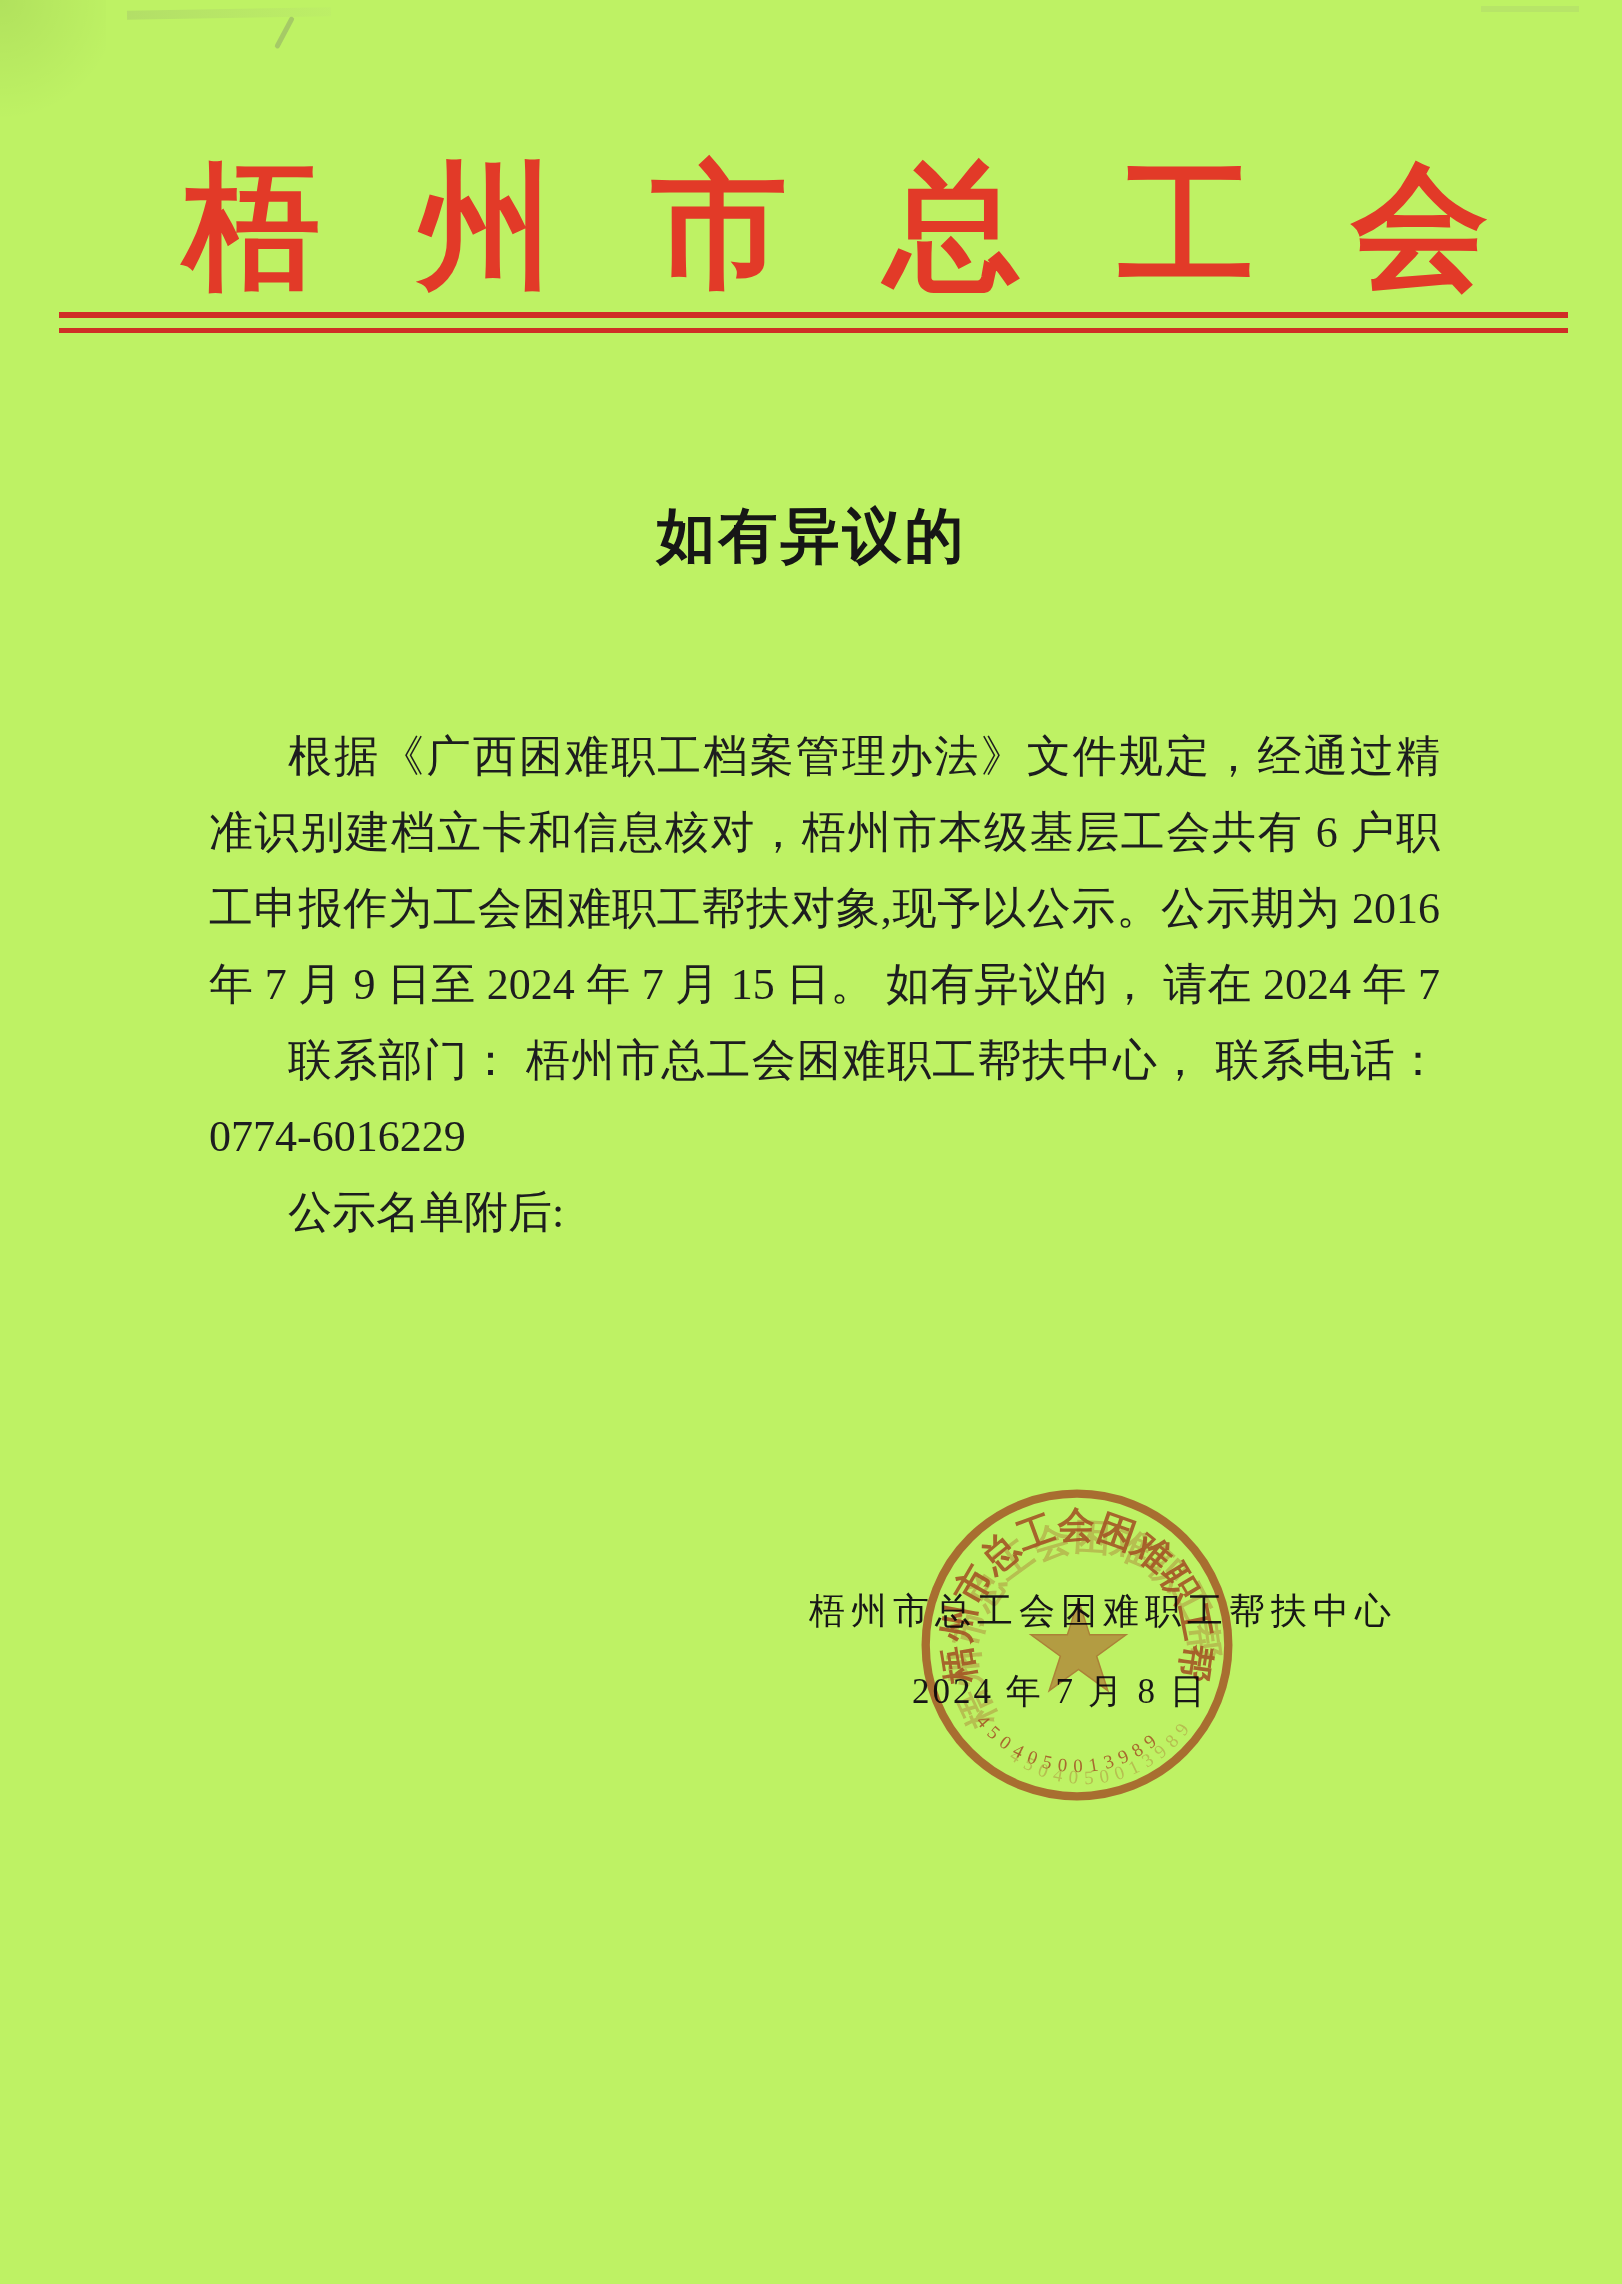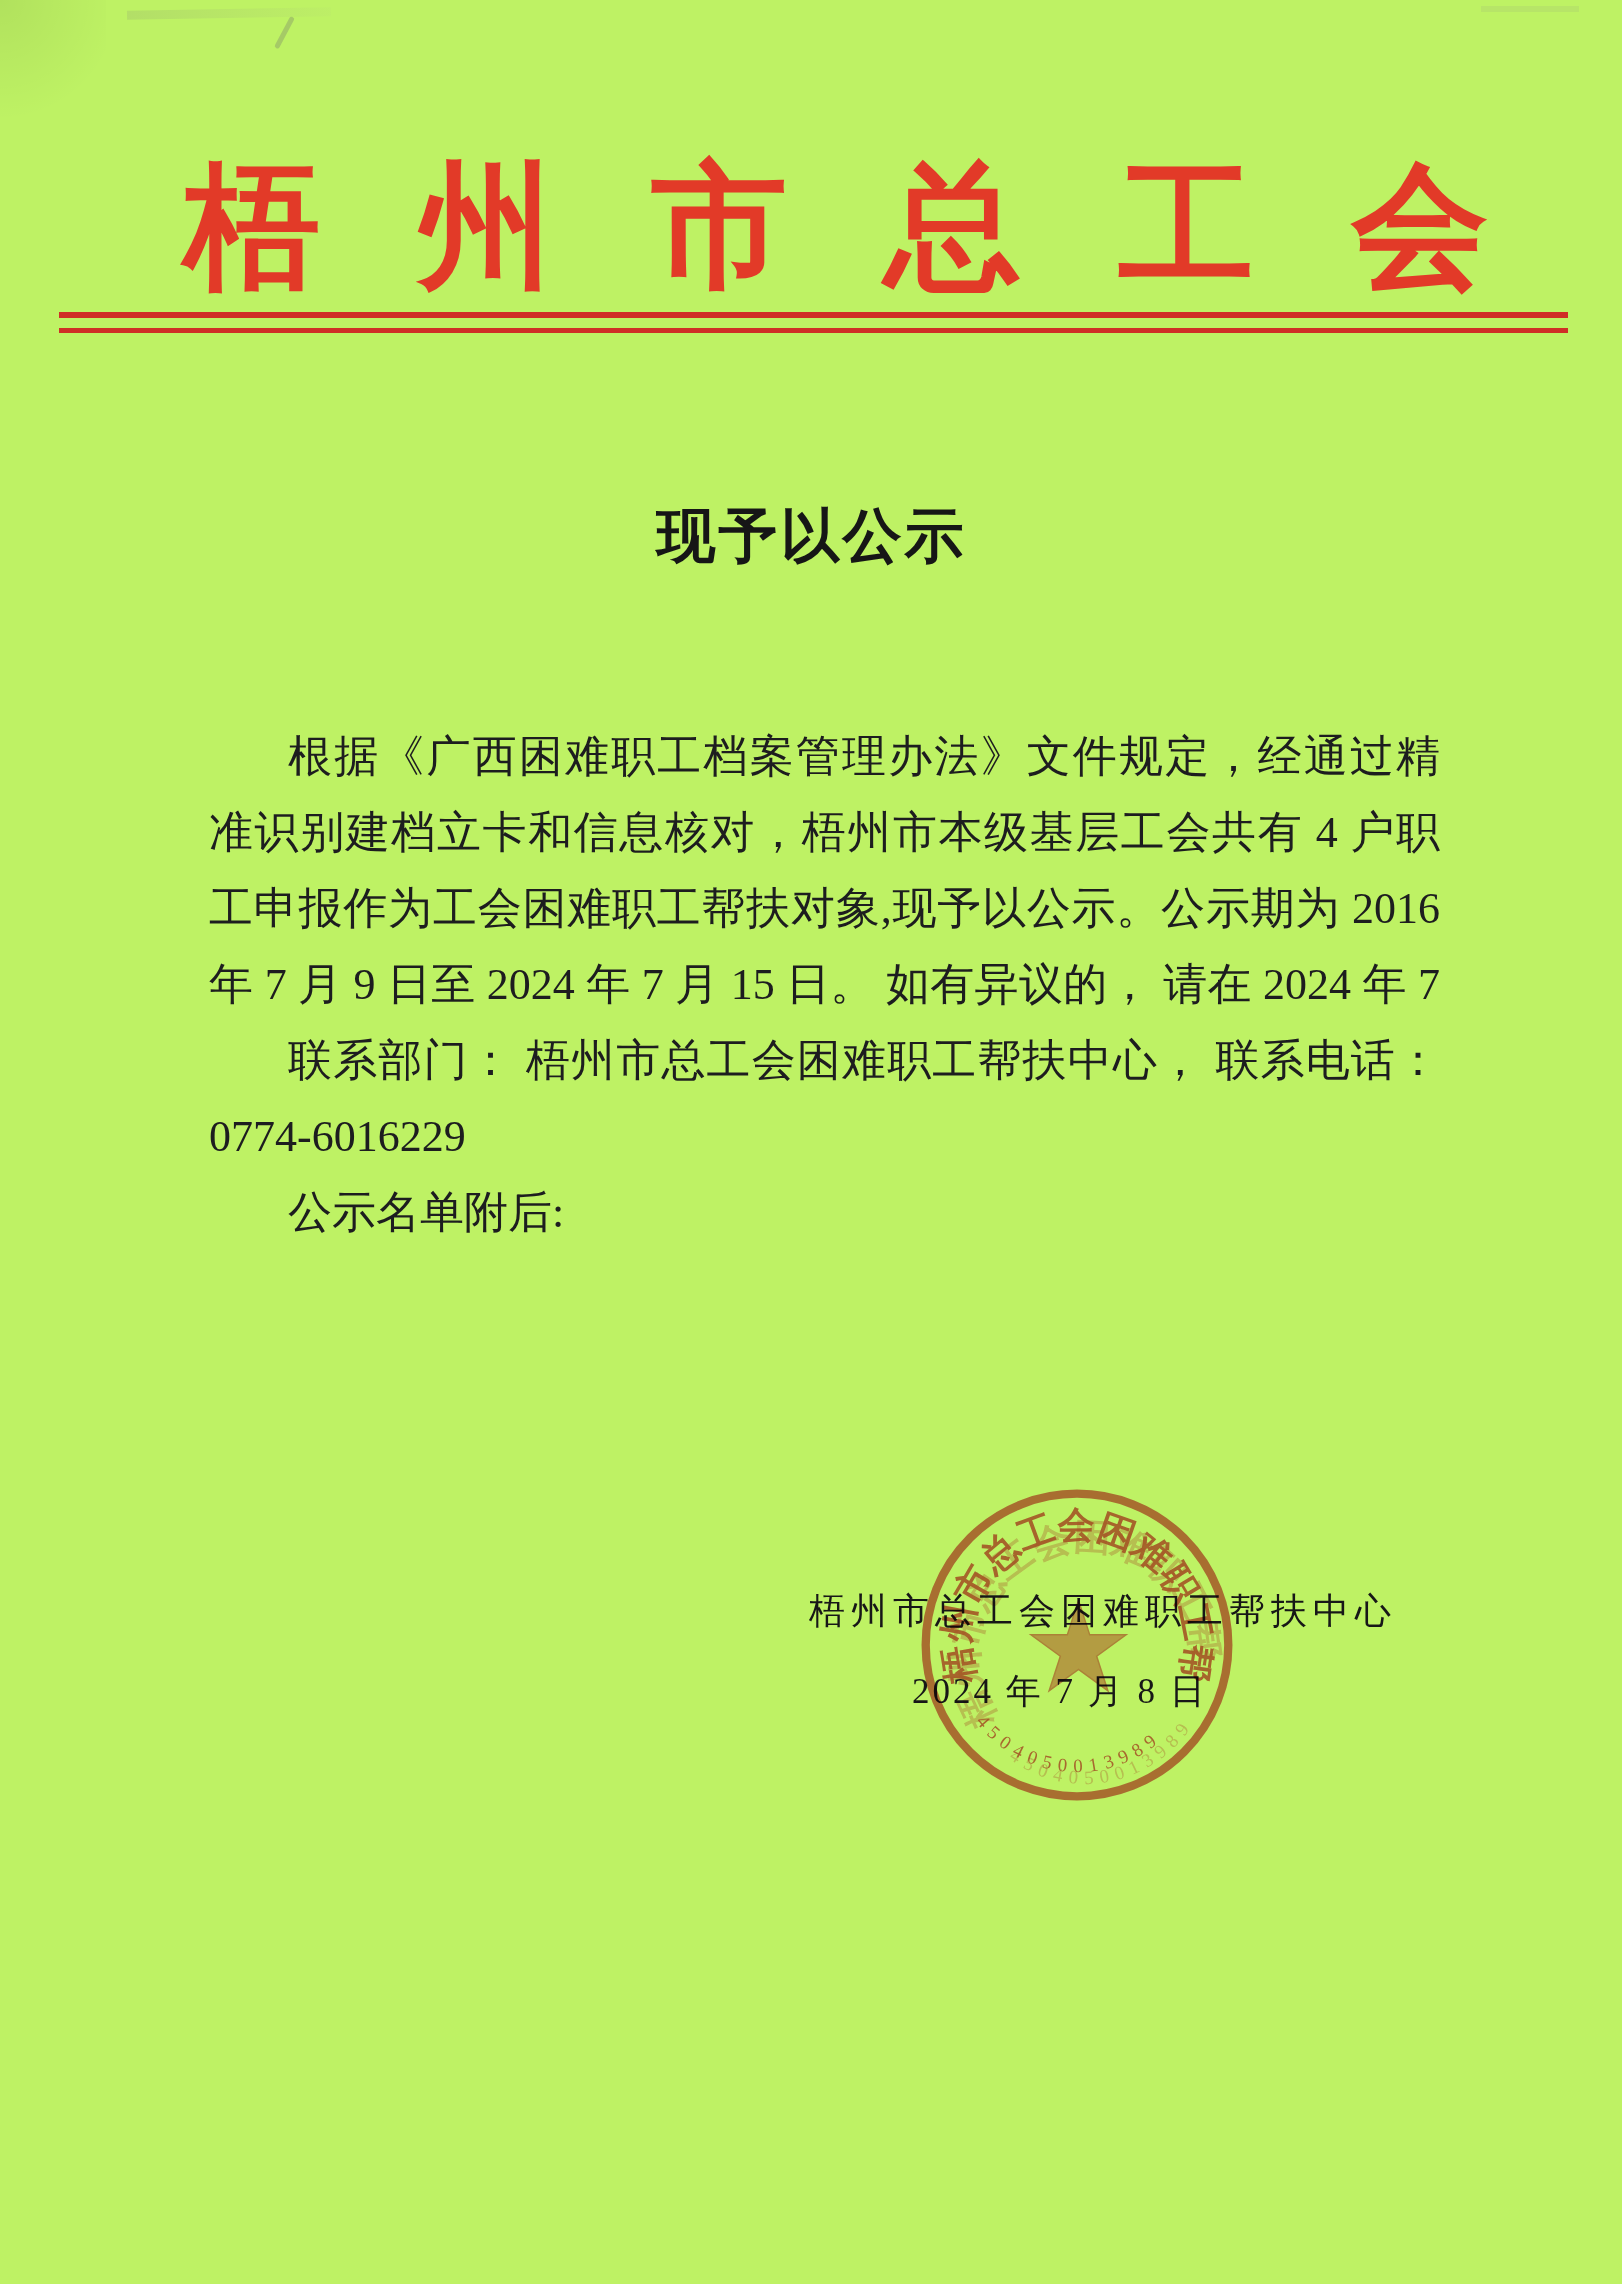--- a/index.html
+++ b/index.html
@@ -57,25 +57,25 @@
 
   <div class="artifact corner-shade"></div>
   <div class="artifact smudge-a"></div>
   <div class="artifact smudge-b"></div>
   <div class="artifact smudge-c"></div>
 
   <div class="org-name">梧州市总工会</div>
   <div class="rule rule-thick"></div>
   <div class="rule rule-thin"></div>
 
-  <div class="doc-title">现予以公示</div>
+  <div class="doc-title">如有异议的</div>
 
   <div class="body-block">
     <div class="bl indent just">根据《广西困难职工档案管理办法》文件规定，经通过精</div>
-    <div class="bl just">准识别建档立卡和信息核对，梧州市本级基层工会共有 4 户职</div>
+    <div class="bl just">准识别建档立卡和信息核对，梧州市本级基层工会共有 6 户职</div>
     <div class="bl just">工申报作为工会困难职工帮扶对象,现予以公示。公示期为 2016</div>
     <div class="bl just">年 7 月 9 日至 2024 年 7 月 15 日。 如有异议的， 请在 2024 年 7</div>
     <div class="bl indent just">联系部门： 梧州市总工会困难职工帮扶中心， 联系电话：</div>
     <div class="bl">0774-6016229</div>
     <div class="bl indent">公示名单附后:</div>
   </div>
 
   <div class="sig-org">梧州市总工会困难职工帮扶中心</div>
   <div class="sig-date">2024 年 7 月 8 日</div>
 

